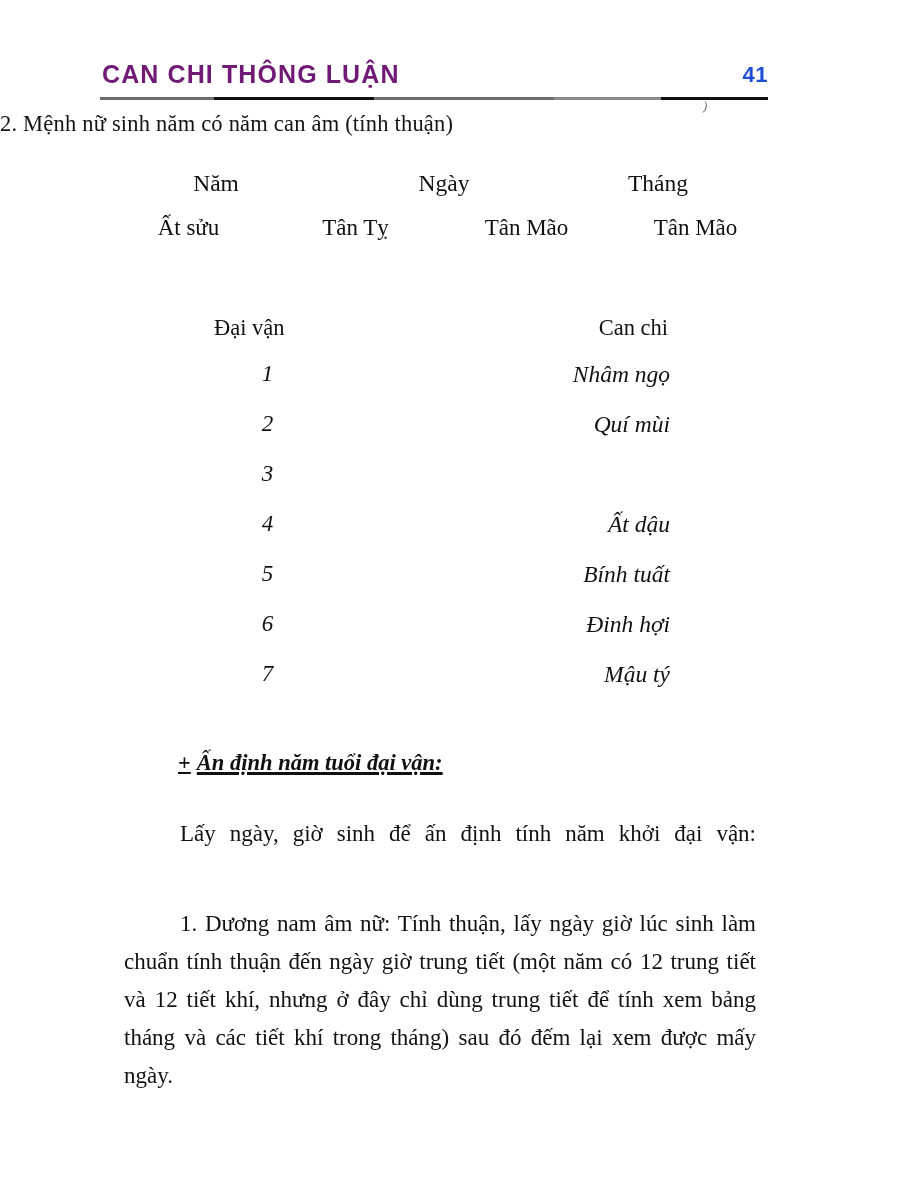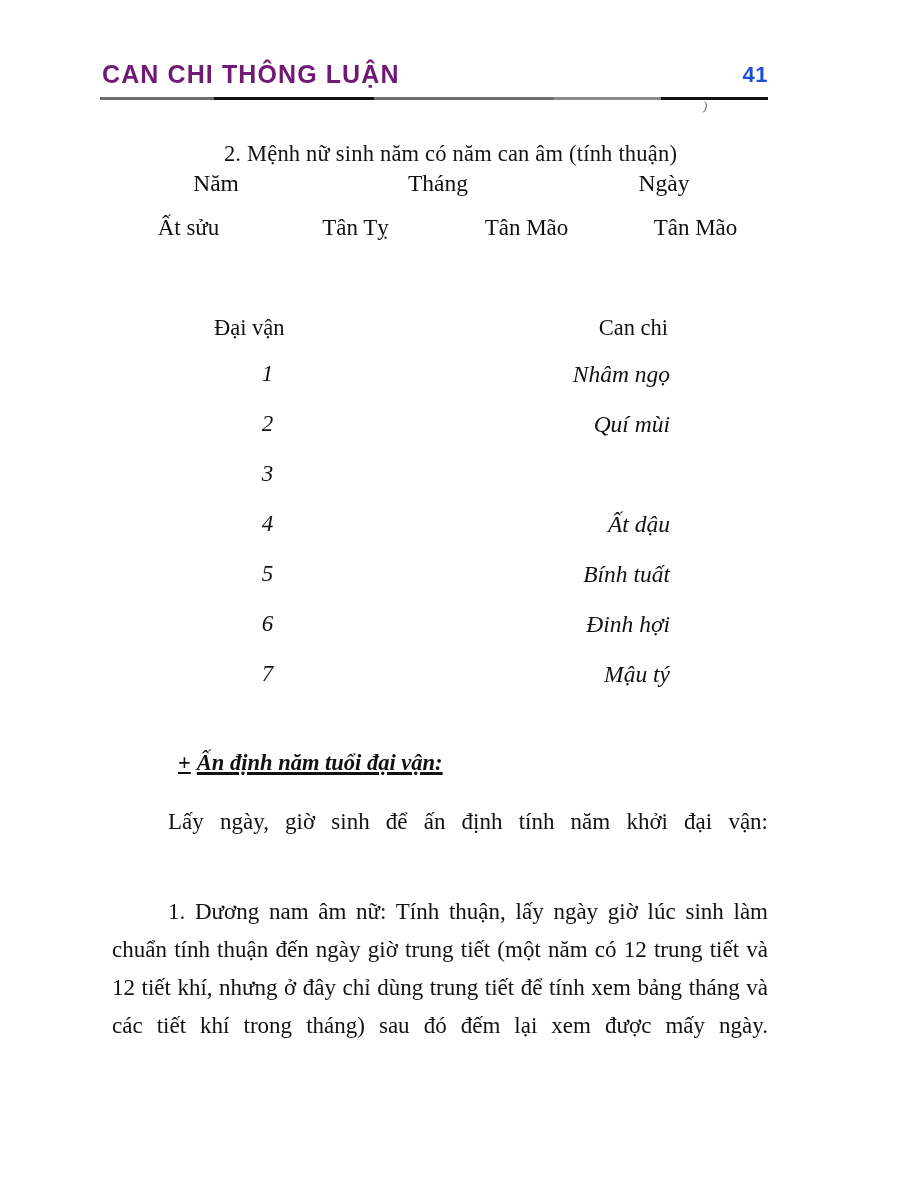--- a/index.html
+++ b/index.html
@@ -75,25 +75,23 @@
     line-height: 9px;
     font-style: italic;
   }
 
   
   .subtitle {
     position: absolute;
     left: 0;
     right: 0;
     top: 111px;
-    text-align: center;
     font-size: 22.5px;
     letter-spacing: 0.2px;
     color: #141414;
-    margin-top: 30px;
   }
 
   
   .pillars {
     position: absolute;
     left: 112px;
     top: 170px;
     width: 660px;
   }
   .pillars-row {
@@ -182,21 +180,21 @@
     position: absolute;
     left: 112px;
     width: 656px;
     font-size: 23px;
     line-height: 38px;
     text-align: justify;
     text-justify: inter-word;
     color: #121212;
   }
   .body-block p {
-    margin: 0;
+    margin: 12px;
     text-indent: 56px;
   }
   .body-block p:last-child::after {
     content: "";
     display: inline-block;
     width: 100%;
   }
   #para-1 { top: 803px; }
   #para-2 { top: 893px; }
 </style>
@@ -210,22 +208,22 @@
     <div class="rh-folio">41</div>
   </div>
   <div class="rh-rule"></div>
   <div class="rh-speck">)</div>
 
   <div class="subtitle">2. Mệnh nữ sinh năm có năm can âm (tính thuận)</div>
 
   <div class="pillars">
     <div class="pillars-row pillars-head">
       <div class="pillar-cell pc-0">Năm</div>
+      <div class="pillar-cell pc-2">Ngày</div>
       <div class="pillar-cell pc-1">Tháng</div>
-      <div class="pillar-cell pc-2">Ngày</div>
     </div>
     <div class="pillars-row pillars-body">
       <div class="pillar-cell pc-0">Ất sửu</div>
       <div class="pillar-cell pc-1">Tân Tỵ</div>
       <div class="pillar-cell pc-2">Tân Mão</div>
       <div class="pillar-cell pc-3">Tân Mão</div>
     </div>
   </div>
 
   <div class="luck-table">

